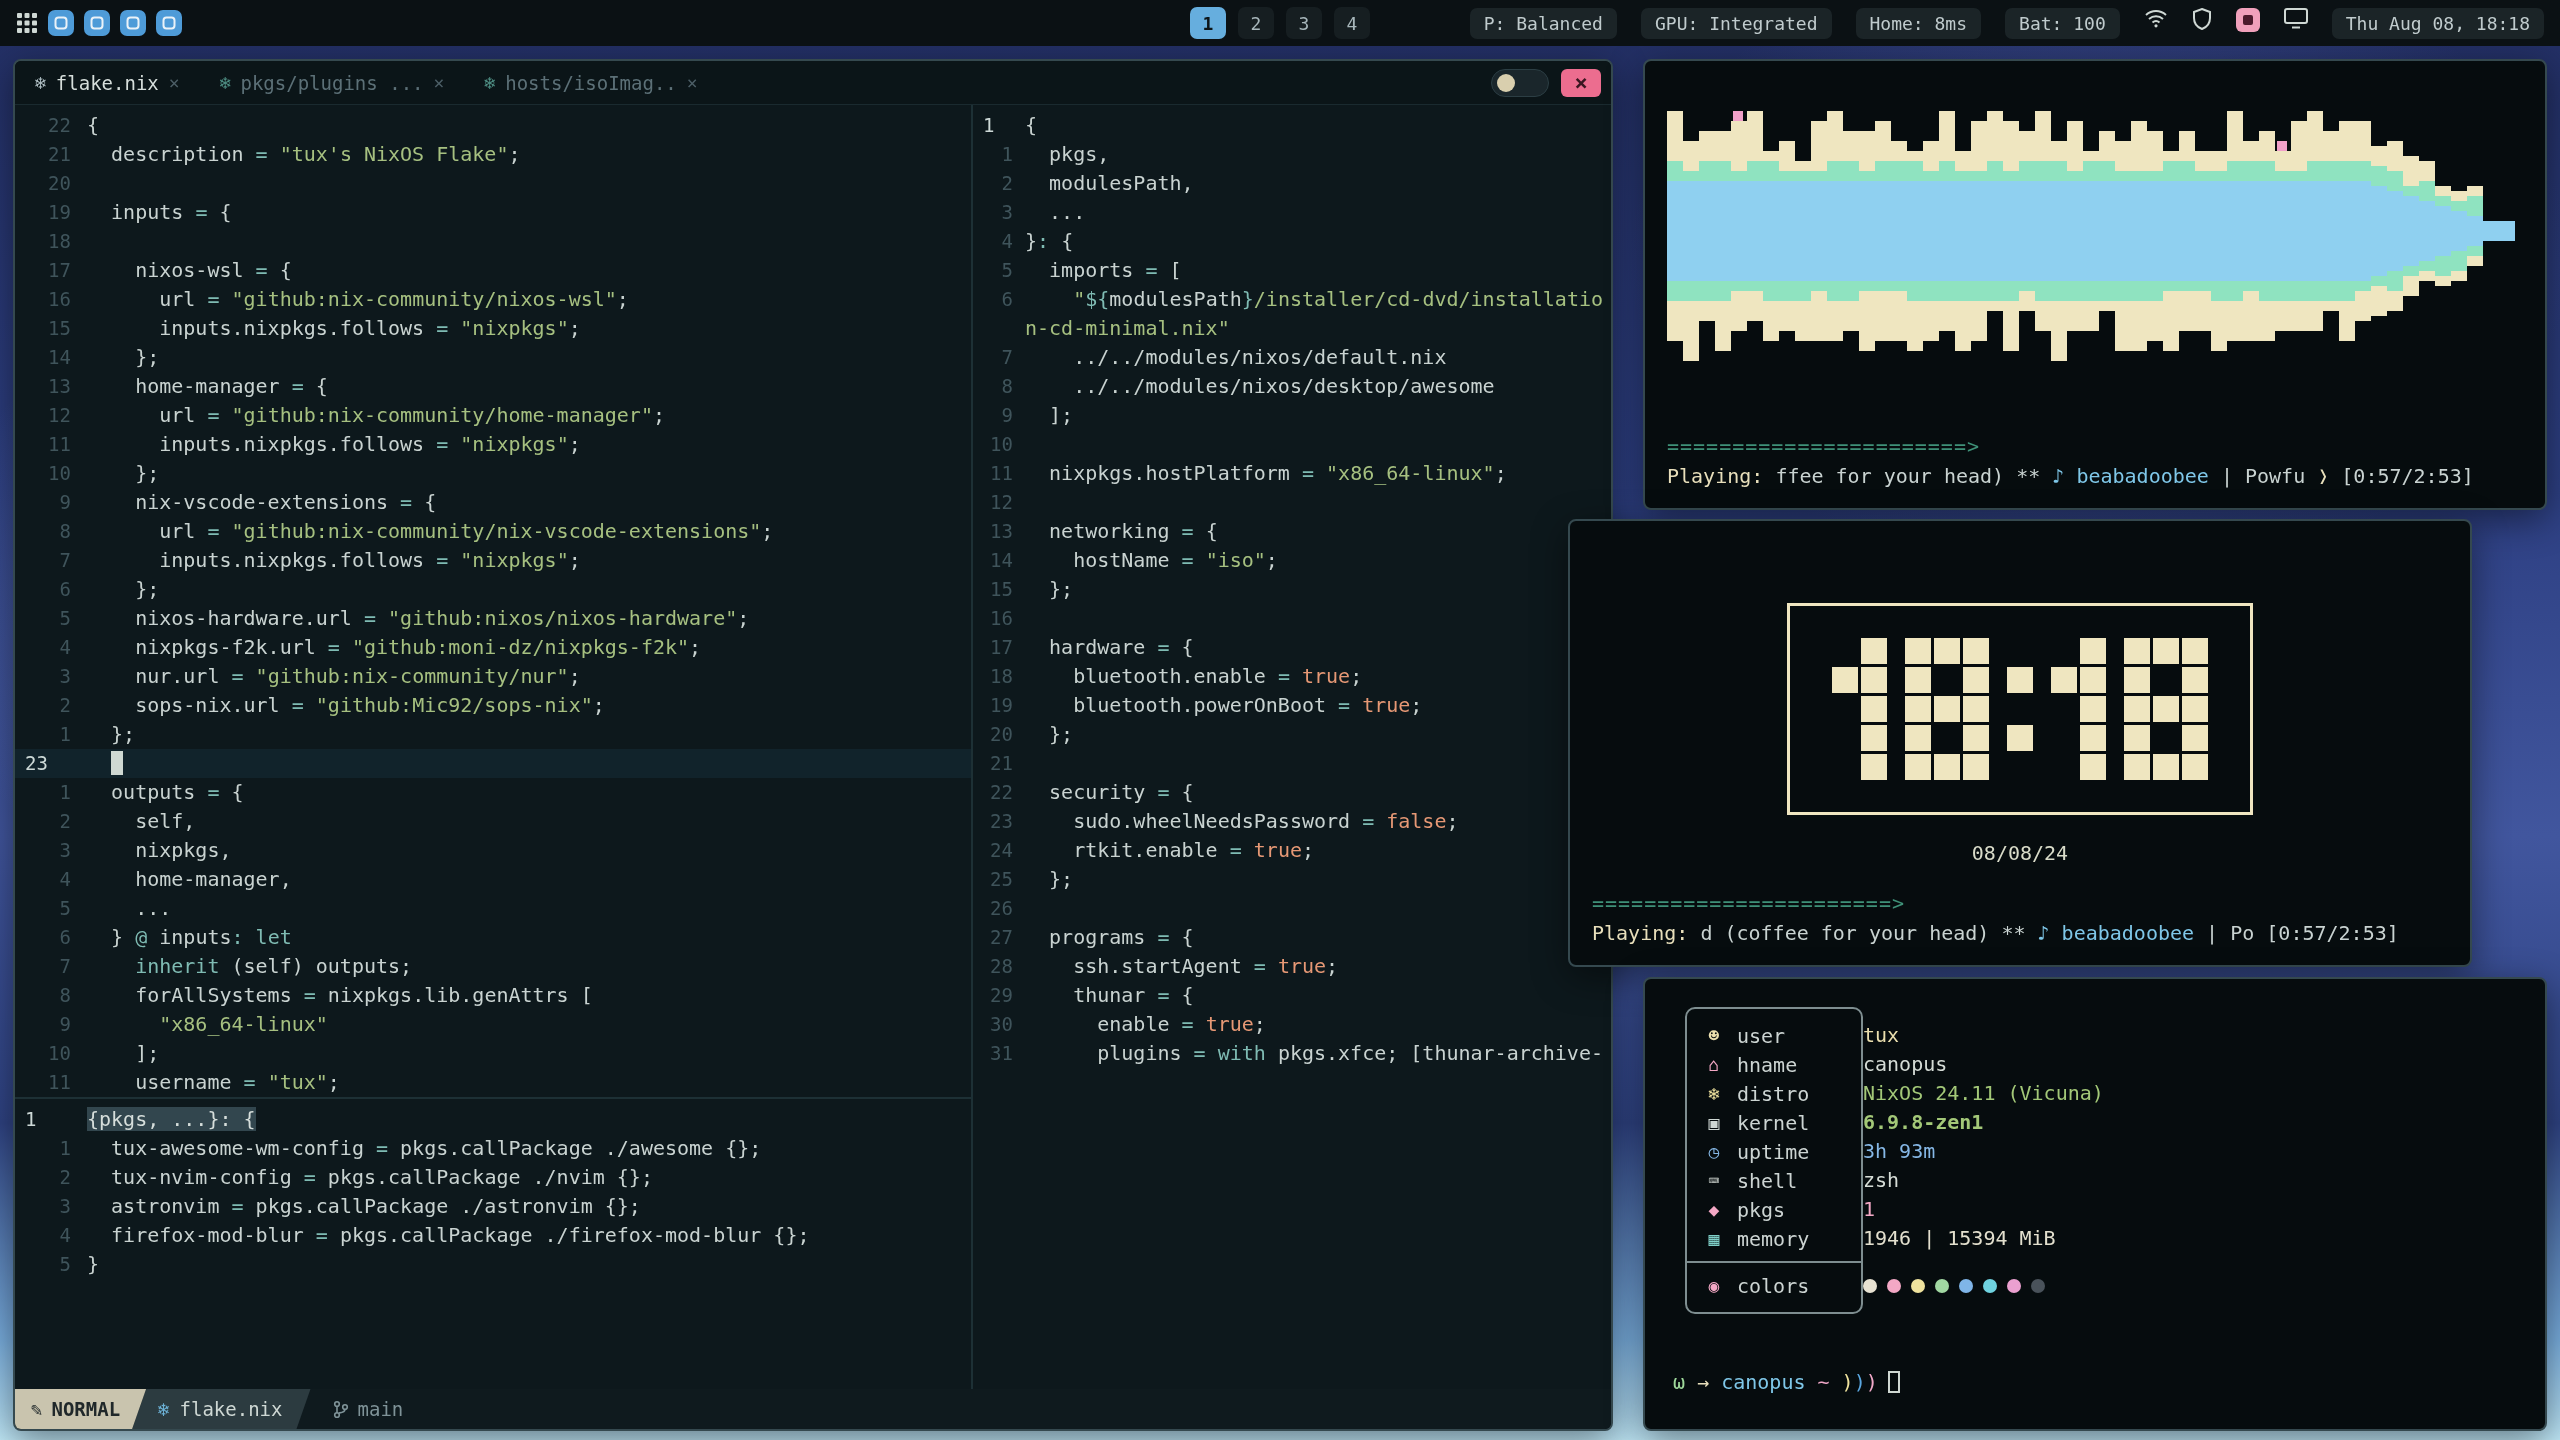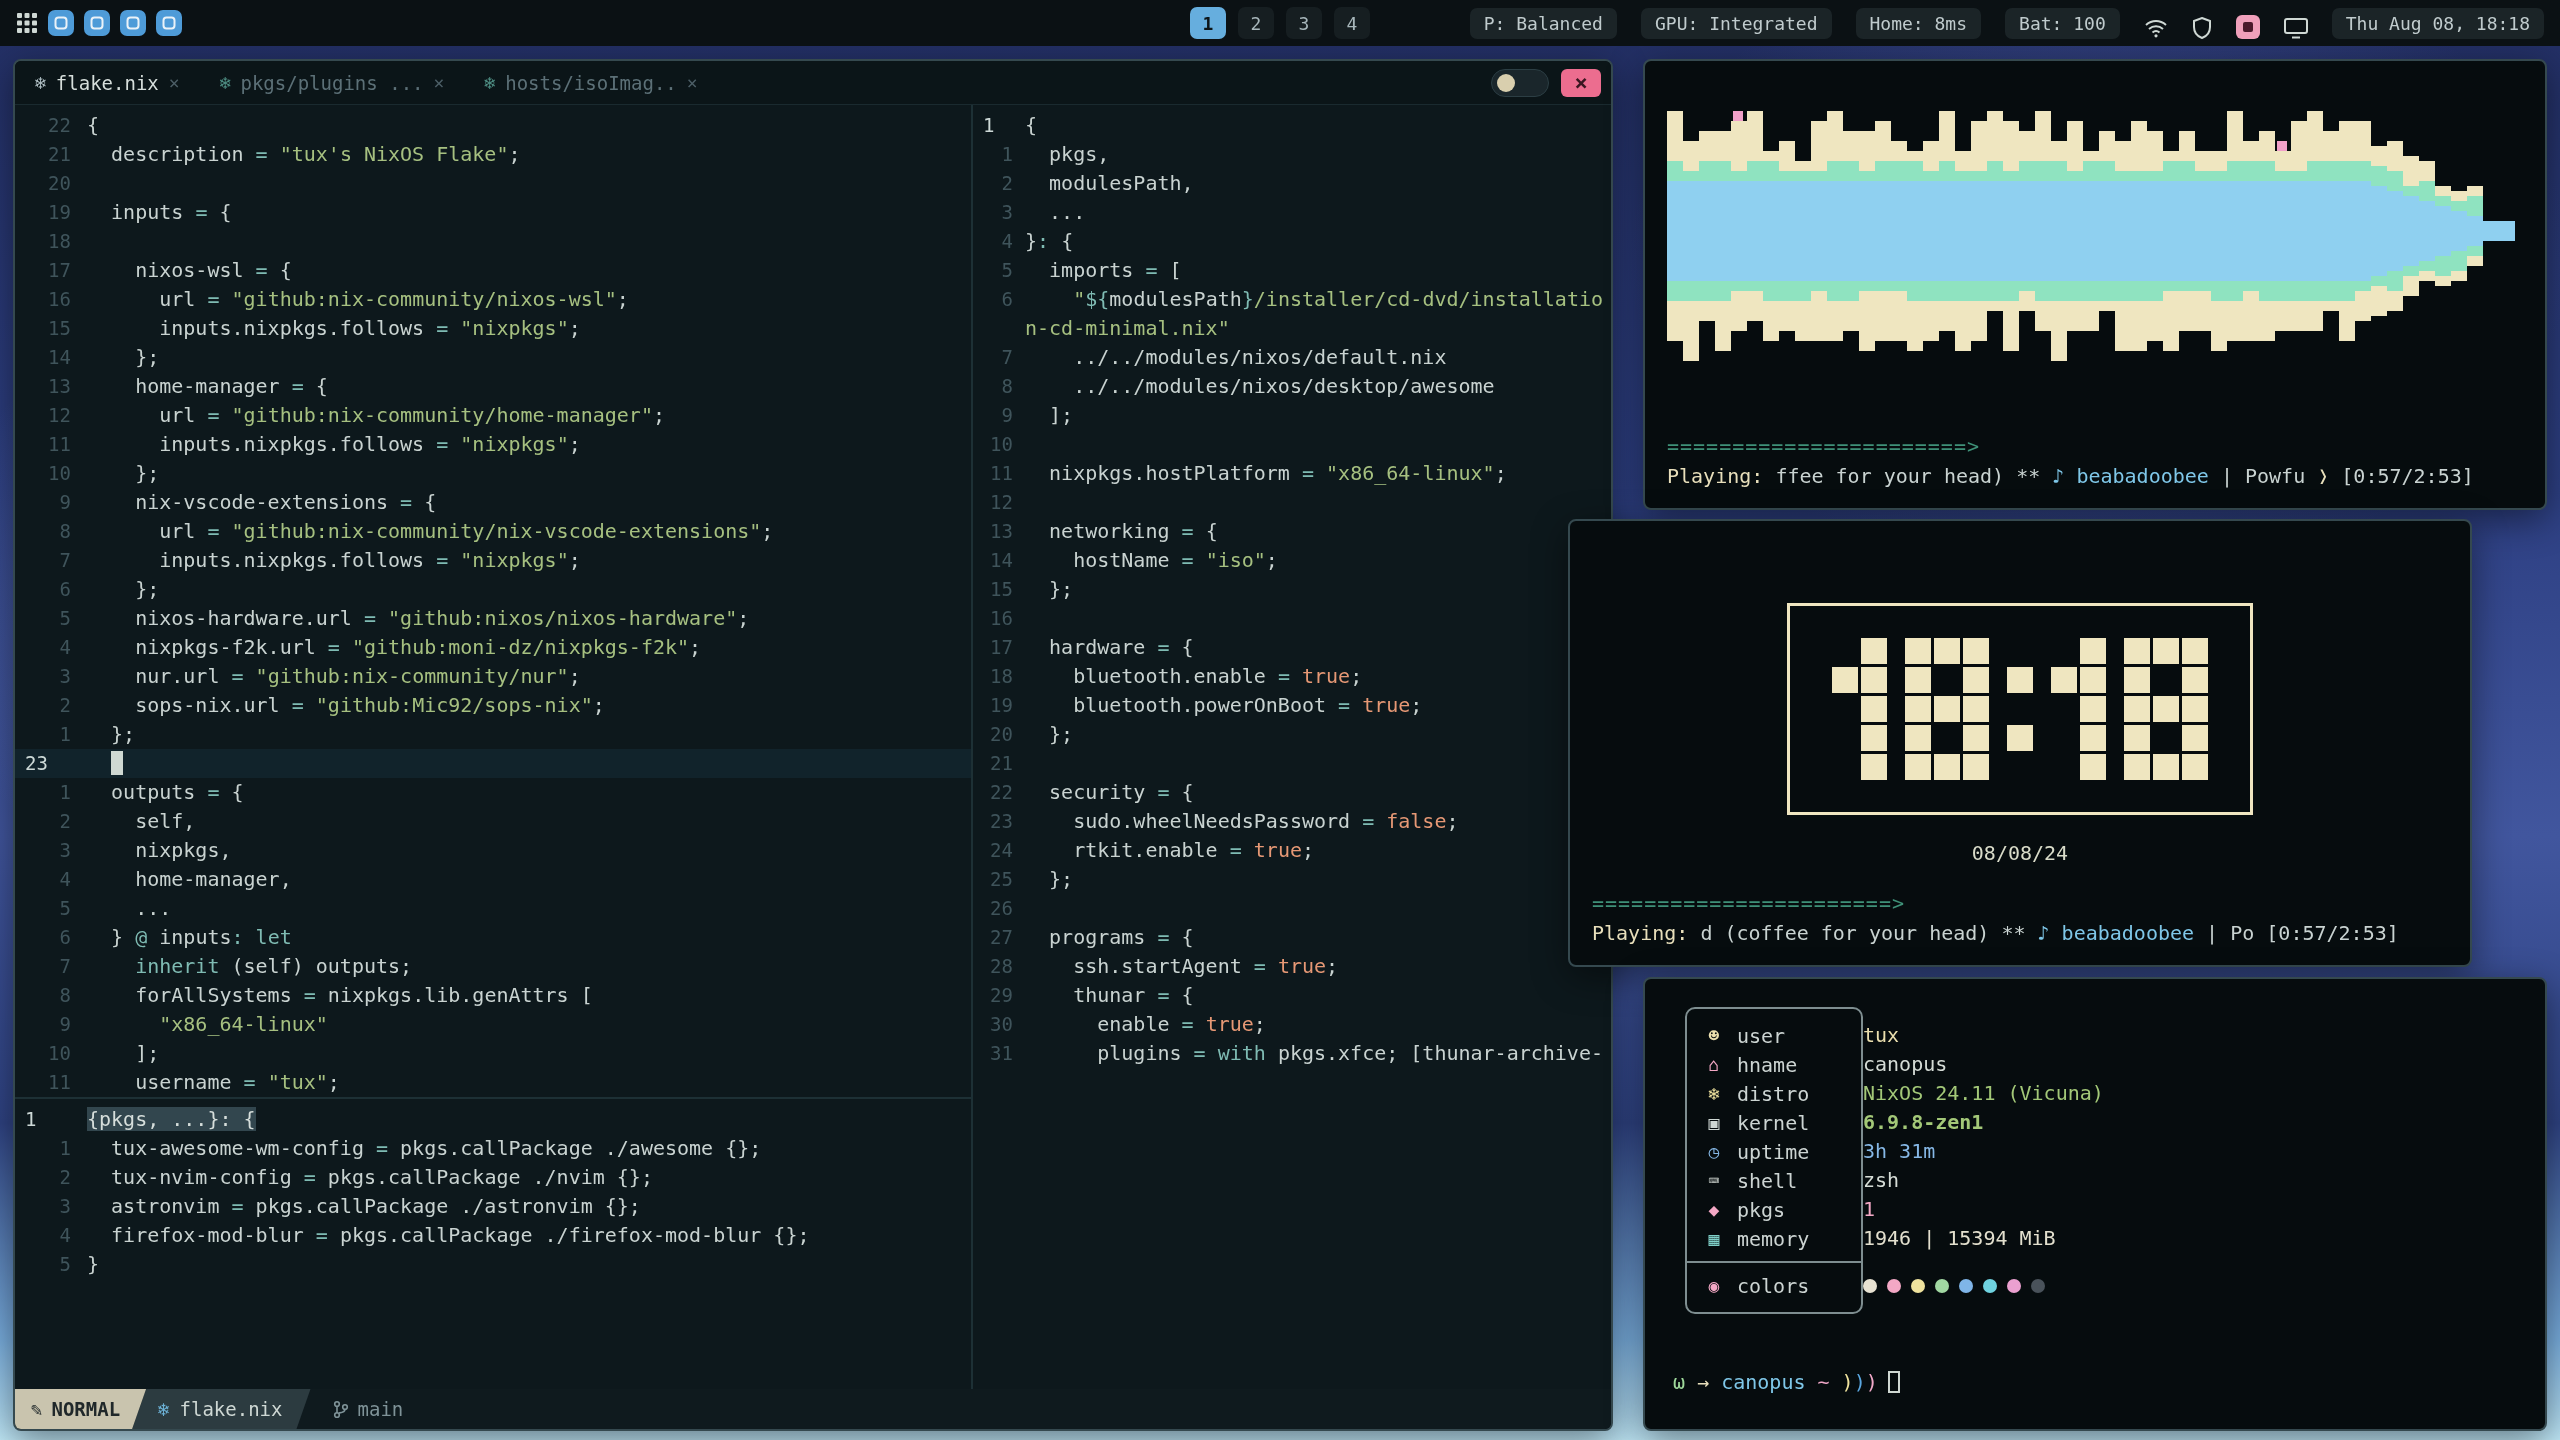--- a/index.html
+++ b/index.html
@@ -9,21 +9,21 @@
  radial-gradient(900px 620px at 18% 42%, rgba(145,168,235,.55), transparent 60%),
  radial-gradient(760px 520px at 82% 18%, rgba(96,116,205,.45), transparent 62%),
  linear-gradient(180deg,#222e62 0%,#2d3f82 34%,#41569e 58%,#2f4383 78%,#79aede 93%,#bfe7f6 100%)}
 
 .topbar{position:absolute;left:0;top:0;width:2560px;height:46px;background:#0b1114;display:flex;align-items:center;padding:0 16px;color:#c5cfd1;font-size:18px;z-index:5}
 .tb-left{display:flex;gap:10px;align-items:center}
 .app-ico{width:26px;height:26px;border-radius:7px;background:#4e9bd8;display:flex;align-items:center;justify-content:center}
 .tb-center{position:absolute;left:50%;transform:translateX(-50%);display:flex;gap:12px}
 .ws{min-width:36px;height:32px;border-radius:7px;background:#161e21;display:flex;align-items:center;justify-content:center;color:#a7b6ba;font-size:18px;padding:0 10px}
 .ws.active{background:#66aede;color:#0d1518;font-weight:bold}
-.tb-right{margin-left:auto;display:flex;align-items:flex-end;gap:24px}
+.tb-right{margin-left:auto;display:flex;align-items:flex-start;gap:24px}
 .pill{background:#1b2427;border-radius:7px;padding:5px 14px;font-size:18px;color:#c0cbcd;white-space:nowrap}
 .tb-ic{display:flex;align-items:center;justify-content:center}
 .badge-pink{width:24px;height:24px;border-radius:6px;background:#f0a0bb;display:flex;align-items:center;justify-content:center}
 
 .win{position:absolute;background:#0d181c;border:2px solid #35494f;border-radius:8px;overflow:hidden;box-shadow:0 10px 36px rgba(0,0,0,.45)}
 #nvim{left:13px;top:59px;width:1600px;height:1372px;display:flex;flex-direction:column}
 #term-viz{left:1643px;top:59px;width:904px;height:451px;background:#060c0e}
 #term-clock{left:1568px;top:519px;width:904px;height:448px;background:#060c0e}
 #term-fetch{left:1643px;top:977px;width:904px;height:454px;background:#060c0e}
 
@@ -708,21 +708,21 @@
             <span class="f-ic" id="colors-ic" style="color: rgb(243, 168, 197);">◉</span>
             <span>colors</span>
           </div>
         </div>
         <div class="fetch-vals">
           <div id="fetch-vals">
               <div class="f-val" style="color: rgb(234, 223, 174);">tux</div>
               <div class="f-val" style="color: rgb(213, 220, 214);">canopus</div>
               <div class="f-val" style="color: rgb(163, 200, 120);">NixOS 24.11 (Vicuna)</div>
               <div class="f-val" style="color: rgb(163, 200, 120); font-weight: bold;">6.9.8-zen1</div>
-              <div class="f-val" style="color: rgb(134, 184, 230);">3h 31m</div>
+              <div class="f-val" style="color: rgb(134, 184, 230);">3h 93m</div>
               <div class="f-val" style="color: rgb(213, 220, 214);">zsh</div>
               <div class="f-val" style="color: rgb(243, 168, 197);">1</div>
               <div class="f-val" style="color: rgb(227, 224, 206);">1946 | 15394 MiB</div>
             </div>
           <div class="f-spacer"></div>
           <div class="dots" id="fetch-dots">
               <span class="dot" style="background: rgb(231, 226, 210);"></span>
               <span class="dot" style="background: rgb(243, 168, 197);"></span>
               <span class="dot" style="background: rgb(239, 227, 158);"></span>
               <span class="dot" style="background: rgb(161, 216, 162);"></span>

